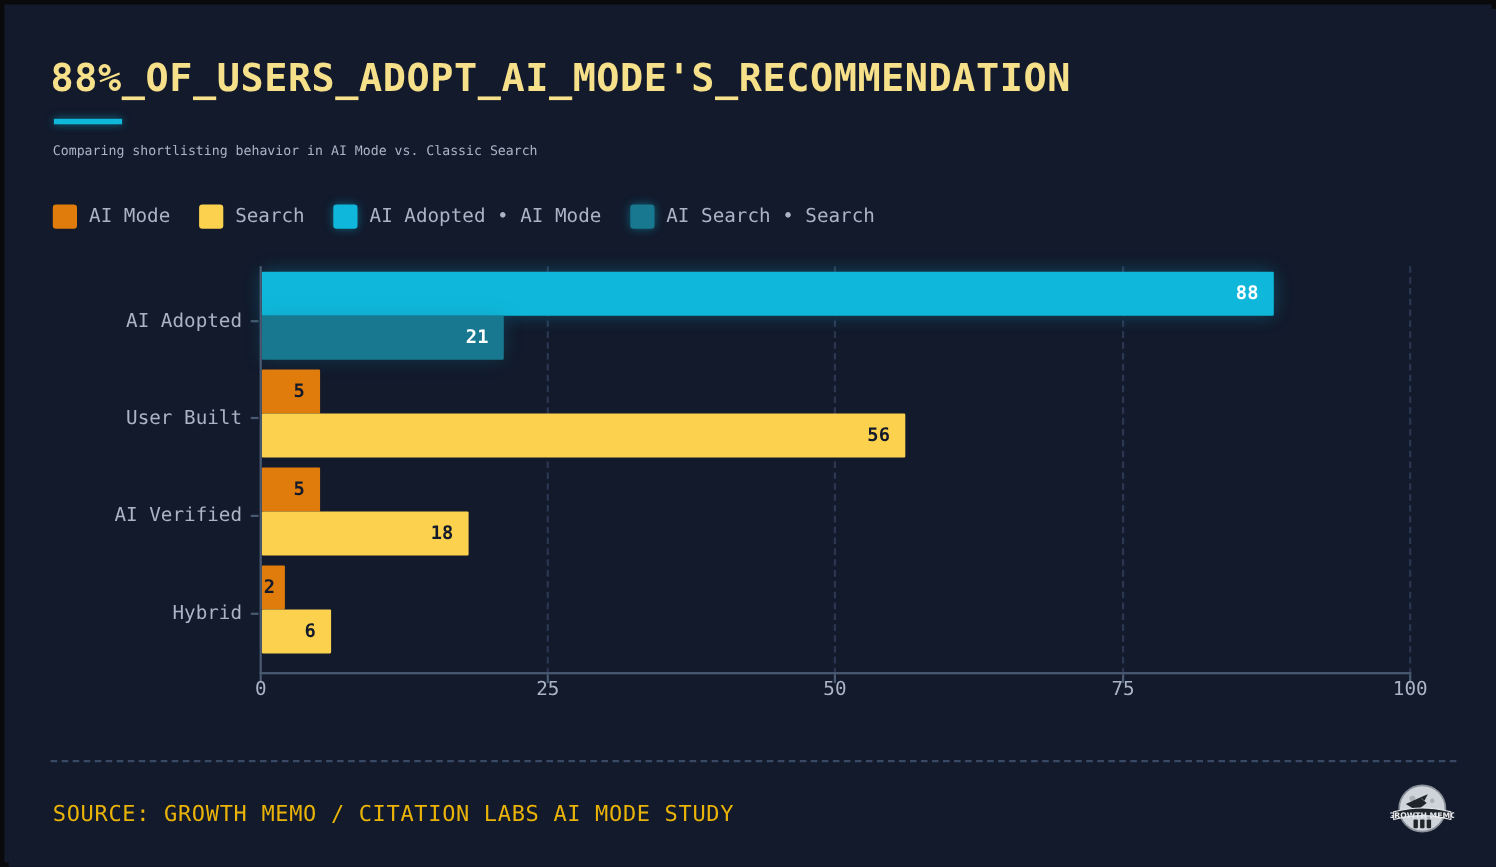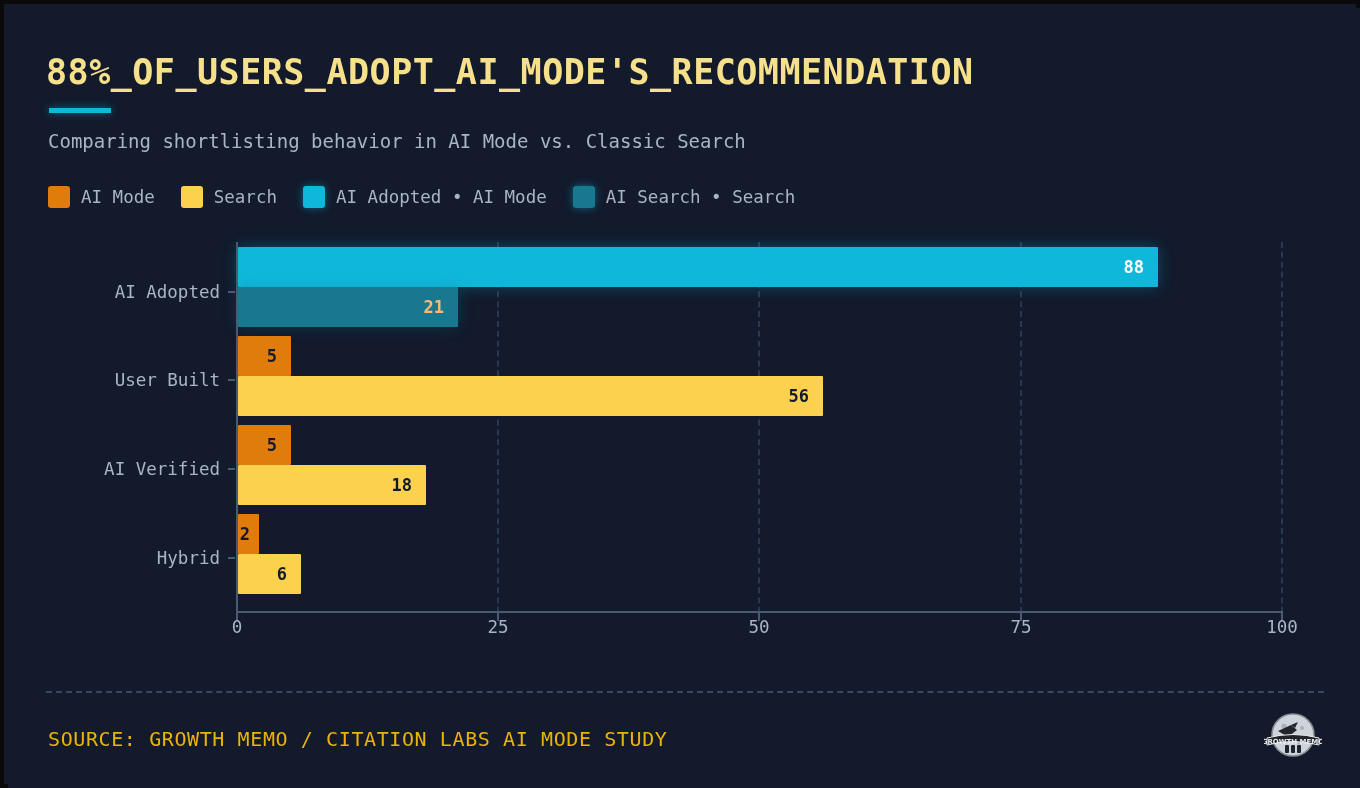--- a/index.html
+++ b/index.html
@@ -49,21 +49,21 @@
     top: 100px;
     width: 62px;
     height: 5px;
     background: #0fb8da;
     box-shadow: 0 0 8px rgba(15,184,218,0.55);
   }
   .subtitle {
     position: absolute;
     left: 40px;
     top: 122px;
-    font-size: 19px;
+    font-size: 12px;
     color: #aab4c4;
     white-space: nowrap;
   }
 
   
   .legend {
     position: absolute;
     left: 40px;
     top: 176px;
     display: flex;
@@ -241,21 +241,21 @@
 
       <div class="gridline" style="left:261px;"></div>
       <div class="gridline" style="left:522px;"></div>
       <div class="gridline" style="left:784px;"></div>
       <div class="gridline" style="left:1045px;"></div>
 
       <div class="bar glow-cyan" style="left:2px; top:5px; width:920px; background:#0fb8da;"></div>
       <div class="bar-value inside" style="left:2px; top:5px; width:906px; color:#ffffff;">88</div>
 
       <div class="bar glow-teal" style="left:2px; top:45px; width:220px; background:#17788f;"></div>
-      <div class="bar-value inside" style="left:2px; top:45px; width:206px; color:#fdba74;">21</div>
+      <div class="bar-value inside" style="left:2px; top:45px; width:206px; color:#ffffff;">21</div>
 
       <div class="bar" style="left:2px; top:94px; width:53px; background:#e07c0c;"></div>
       <div class="bar-value inside" style="left:2px; top:94px; width:39px; color:#121a2c;">5</div>
 
       <div class="bar" style="left:2px; top:134px; width:585px; background:#fcd14e;"></div>
       <div class="bar-value inside" style="left:2px; top:134px; width:571px; color:#121a2c;">56</div>
 
       <div class="bar" style="left:2px; top:183px; width:53px; background:#e07c0c;"></div>
       <div class="bar-value inside" style="left:2px; top:183px; width:39px; color:#121a2c;">5</div>
 

